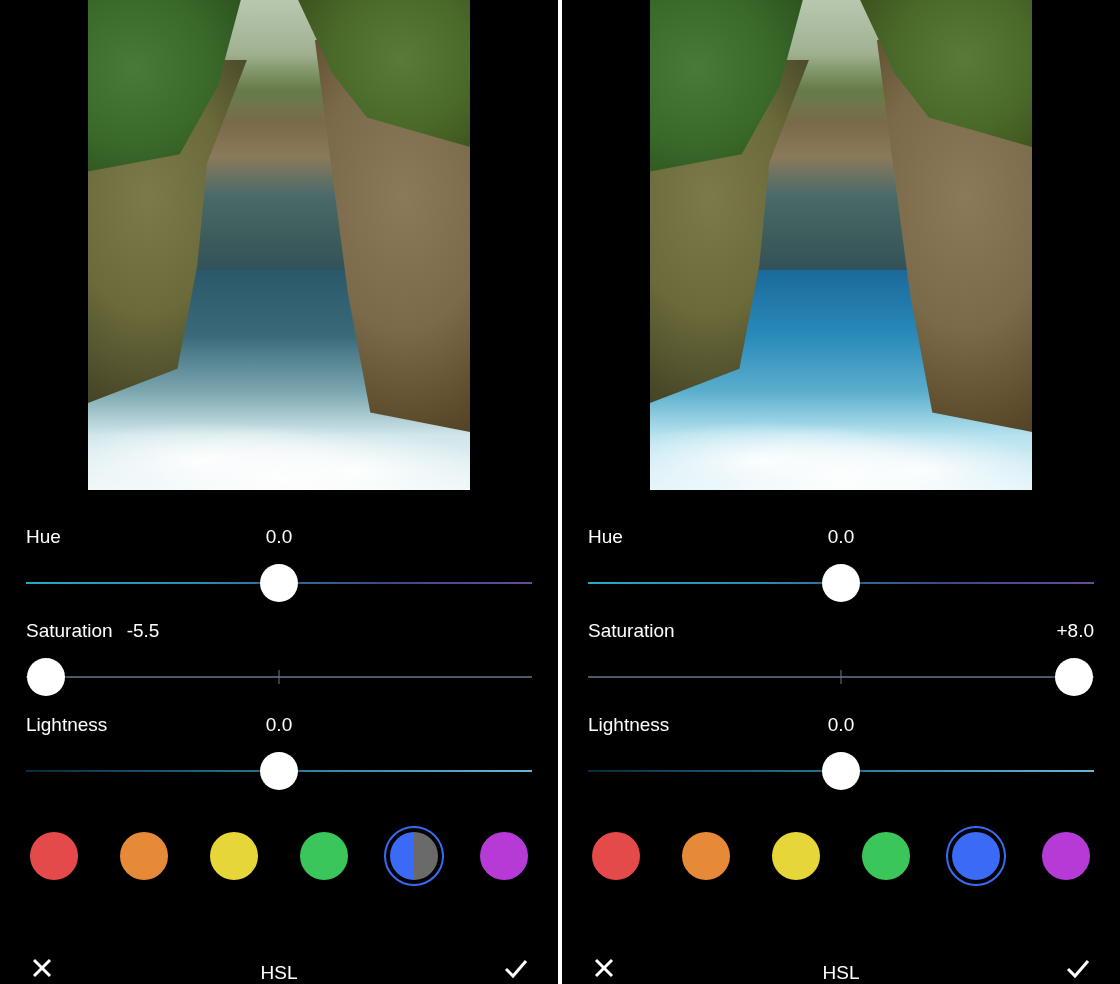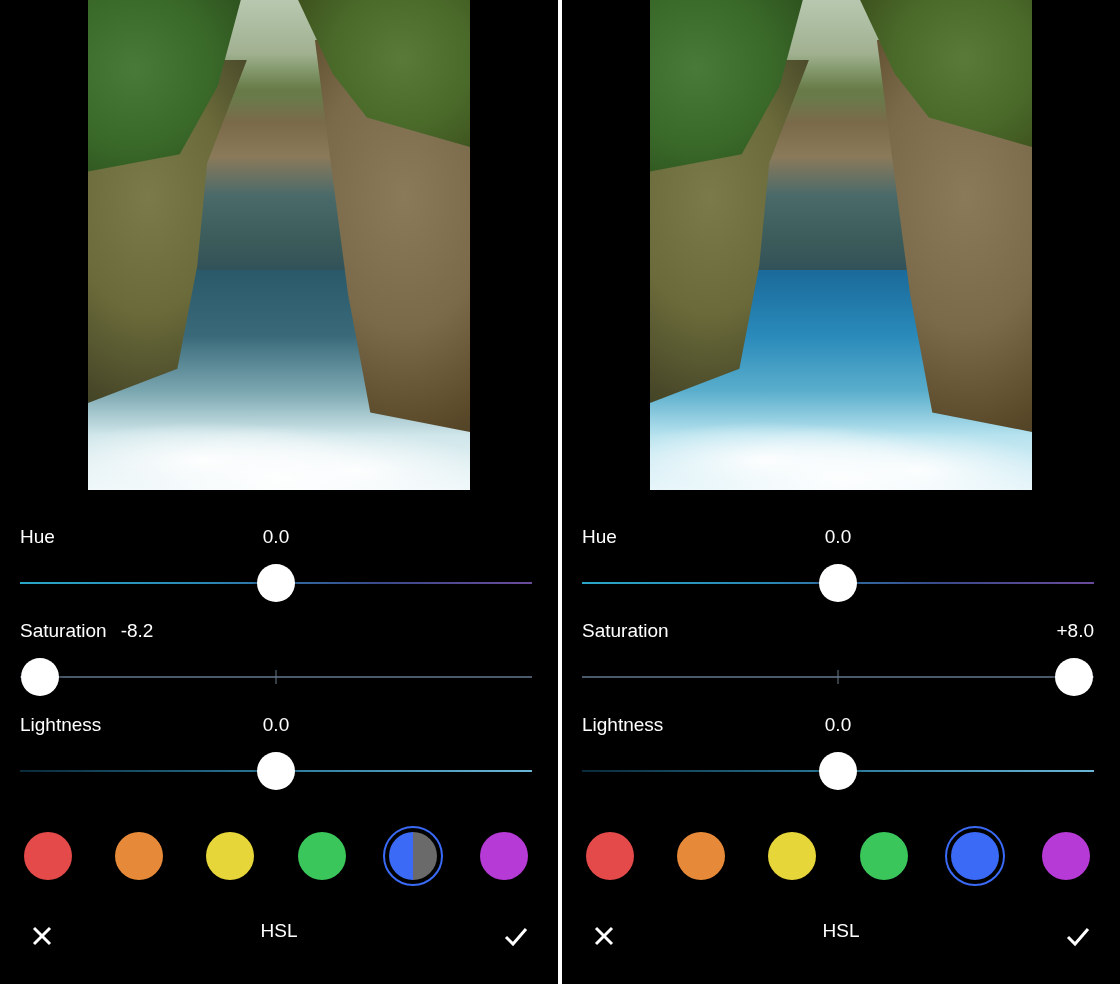--- a/index.html
+++ b/index.html
@@ -75,21 +75,21 @@
   }
   .photo .foam {
     position: absolute; bottom:0; left:0; right:0; height:20%;
     background:
       radial-gradient(ellipse at 30% 70%, rgba(255,255,255,0.95) 0%, rgba(255,255,255,0) 40%),
       radial-gradient(ellipse at 70% 80%, rgba(255,255,255,0.9) 0%, rgba(255,255,255,0) 35%),
       radial-gradient(ellipse at 50% 90%, rgba(255,255,255,0.85) 0%, rgba(255,255,255,0) 45%);
   }
 
   .controls {
-    padding: 36px 26px 0 20px;
+    padding: 36px 26px 0 26px;
     flex: 1;
   }
   .slider-row {
     margin-bottom: 18px;
   }
   .slider-labels {
     display: flex;
     font-size: 19px;
     font-weight: 400;
     margin-bottom: 14px;
@@ -154,21 +154,21 @@
   .swatch.selected::before {
     content: "";
     position: absolute;
     inset: -6px;
     border: 2px solid #3a6af6;
     border-radius: 50%;
   }
 
   .footer {
     display: flex;
-    align-items: flex-start;
+    align-items: flex-end;
     justify-content: space-between;
     padding: 0 26px;
     height: 64px;
     margin-top: 18px;
   }
   .footer .title {
     font-size: 19px;
     position: absolute;
     left: 50%;
     transform: translateX(-50%);
@@ -210,21 +210,21 @@
     <div class="slider-track">
       <div class="track-line hue"></div>
 
       <div class="thumb" style="left:50%"></div>
     </div>
   </div>
 
   <div class="slider-row">
     <div class="slider-labels">
       <span class="label">Saturation</span>
-      <span class="value-near">-8.2</span>
+      <span class="value-near">-5.5</span>
     </div>
     <div class="slider-track">
       <div class="track-line"></div>
       <div class="track-tick"></div>
       <div class="thumb" style="left:4%"></div>
     </div>
   </div>
 
   <div class="slider-row">
     <div class="slider-labels">

